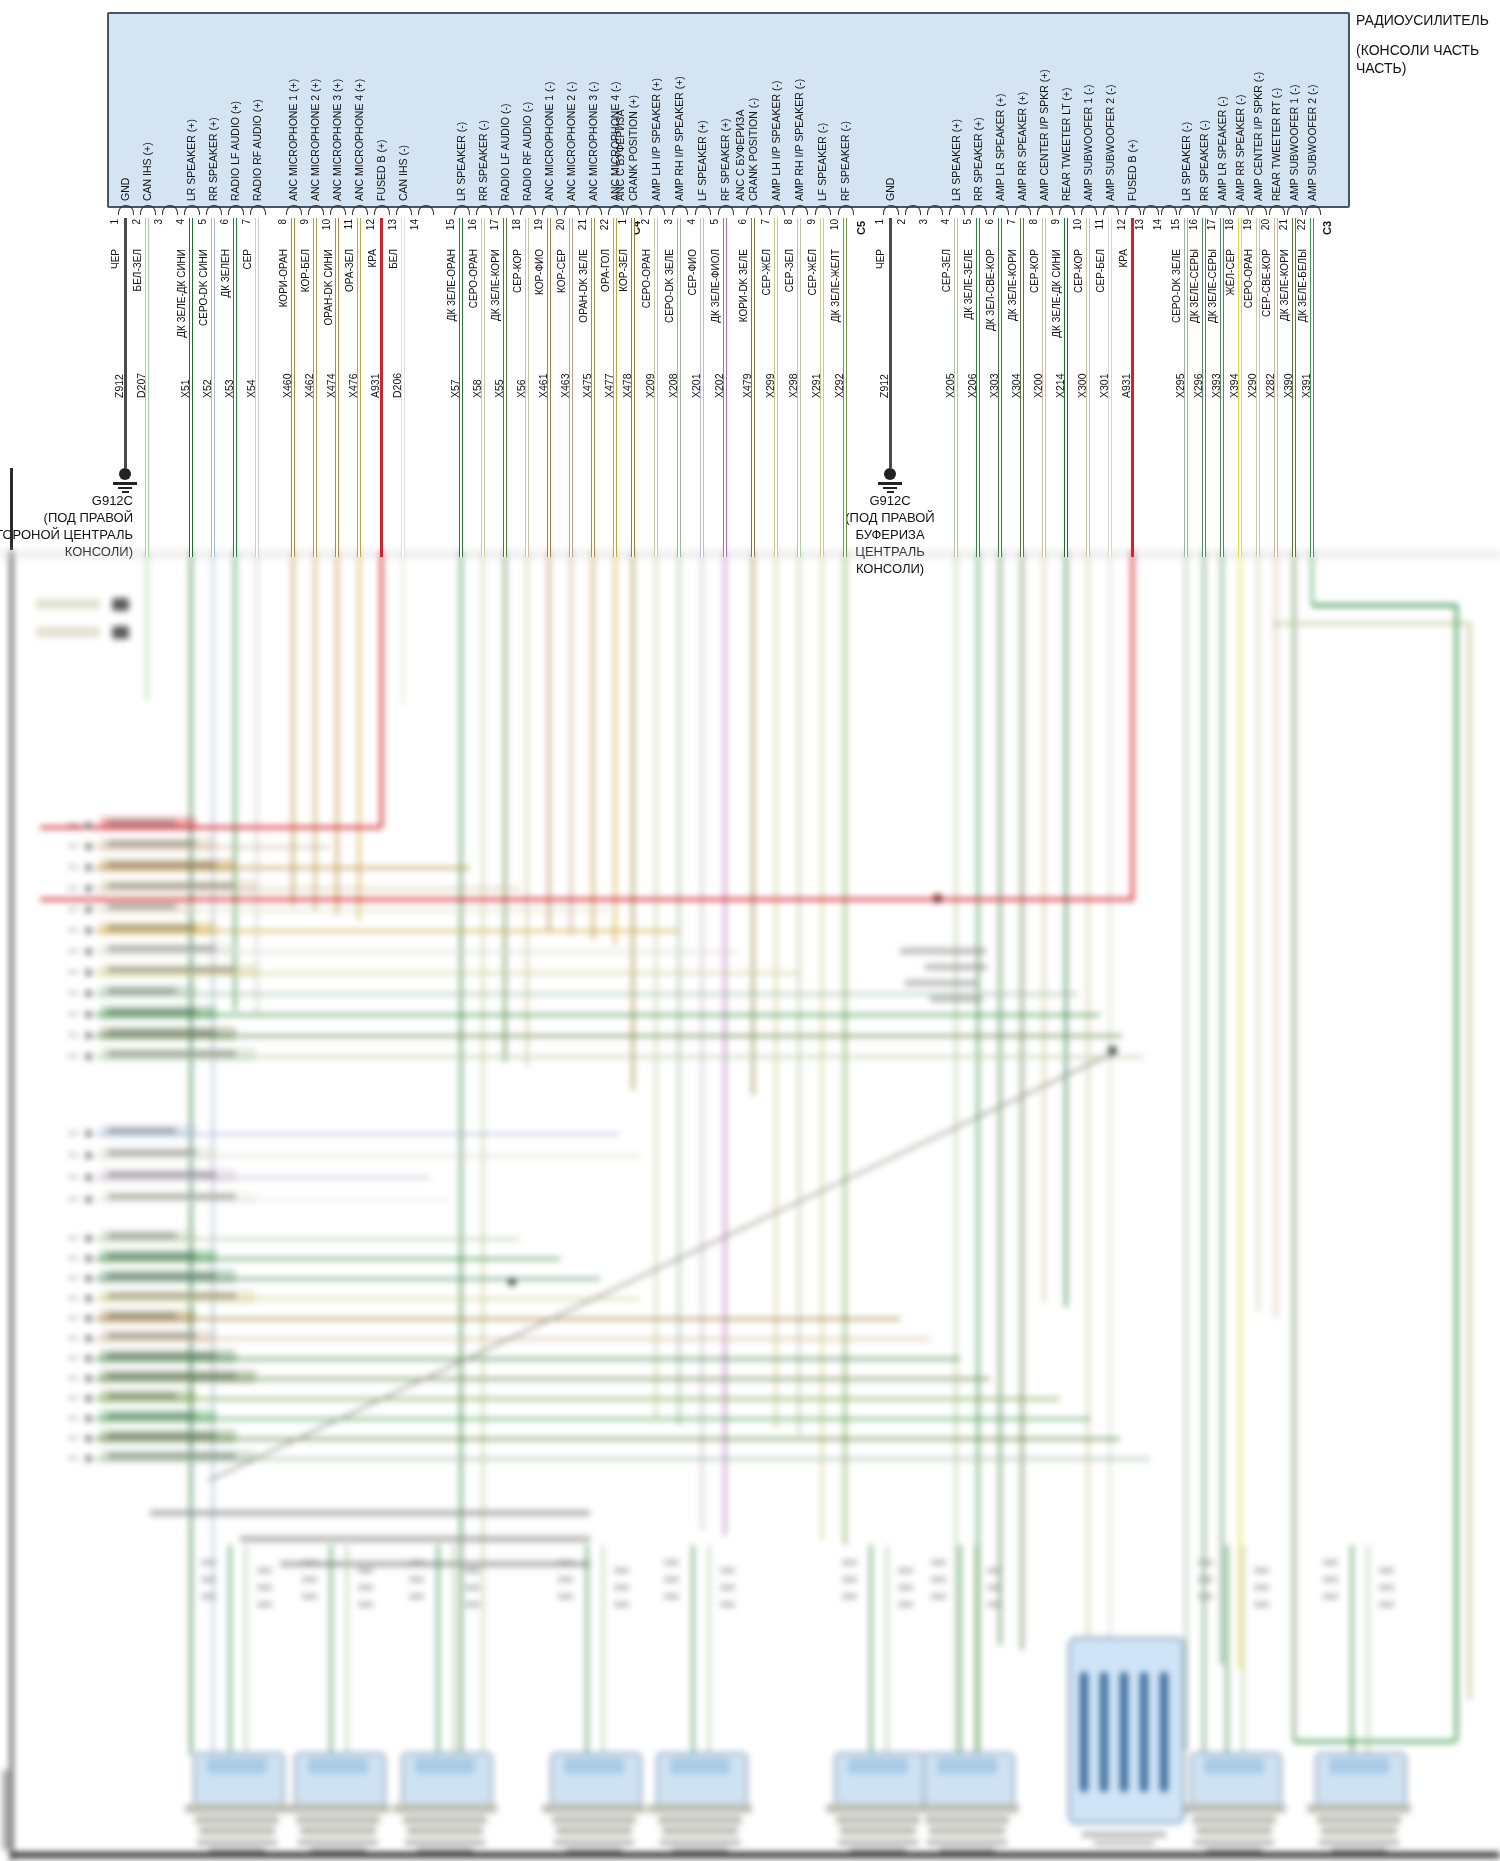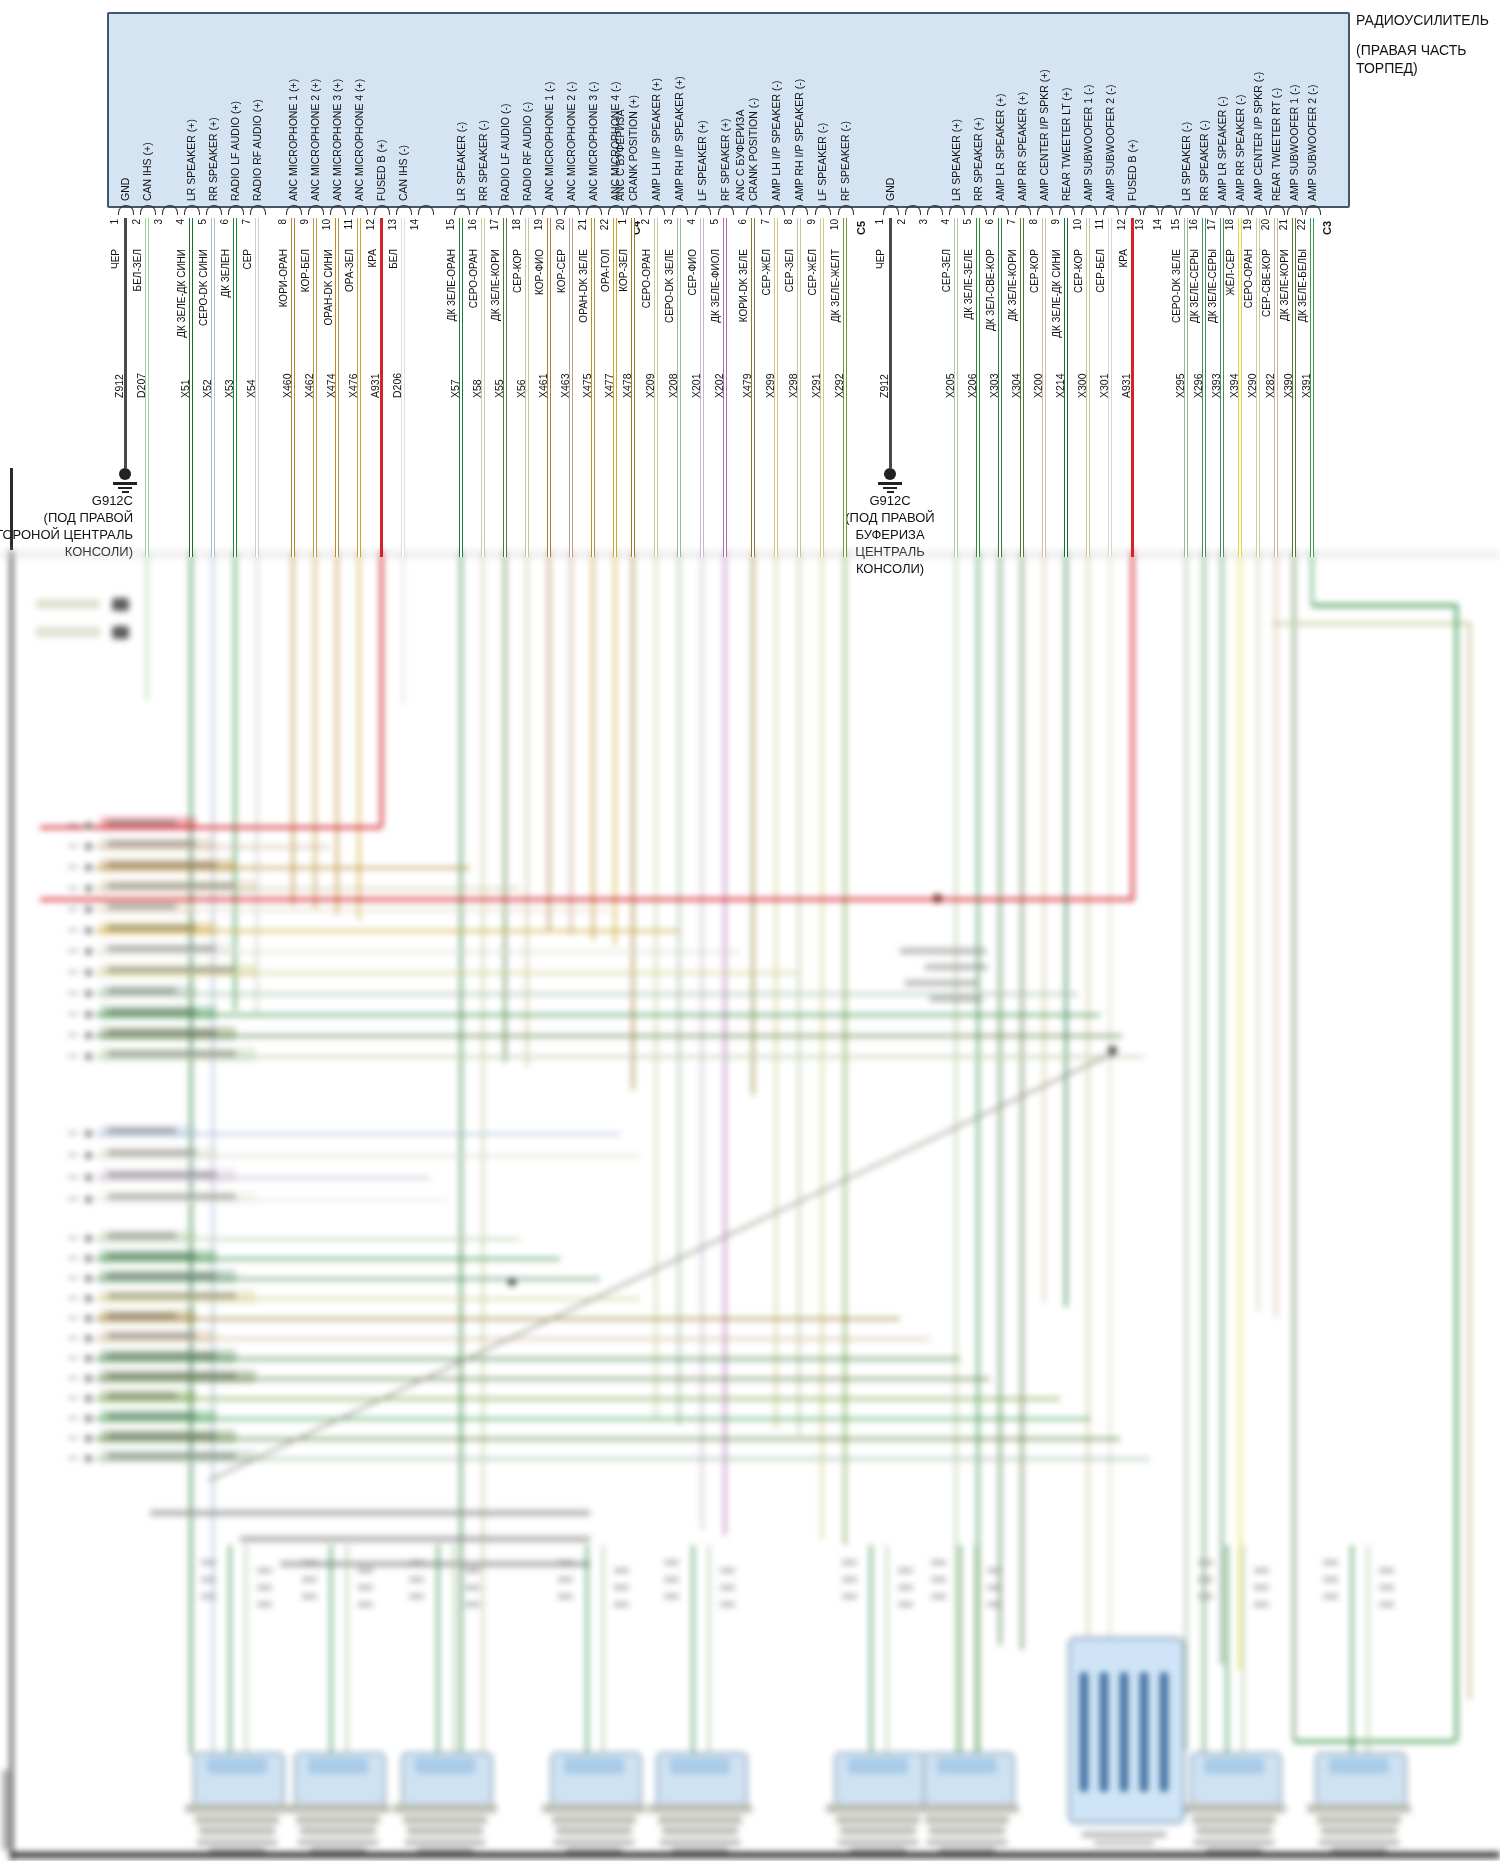--- a/index.html
+++ b/index.html
@@ -31,22 +31,22 @@
   .spk-base{position:absolute;background:#bdbdb4;border-radius:2px;}
 </style>
 </head>
 <body>
 
 <div id="page">
 
   <div class="connbox" style="left:107px;top:12px;width:1239px;height:192px;"></div>
 
   <div class="title-line" style="left:1356px;top:12px;">РАДИОУСИЛИТЕЛЬ</div>
-  <div class="title-line" style="left:1356px;top:42px;">(ПРАВАЯ ЧАСТЬ</div>
-  <div class="title-line" style="left:1356px;top:60px;">ТОРПЕД)</div>
+  <div class="title-line" style="left:1356px;top:42px;">(КОНСОЛИ ЧАСТЬ</div>
+  <div class="title-line" style="left:1356px;top:60px;">ЧАСТЬ)</div>
 
   <div class="gnd-label" style="left:-95px;top:492px;width:228px;text-align:right;">
     <div>G912C</div>
     <div>(ПОД ПРАВОЙ</div>
     <div>ТОРОНОЙ ЦЕНТРАЛЬ</div>
     <div>КОНСОЛИ)</div>
   </div>
 
   <div class="gnd-label" style="left:810px;top:492px;width:160px;text-align:center;">
     <div>G912C</div>

